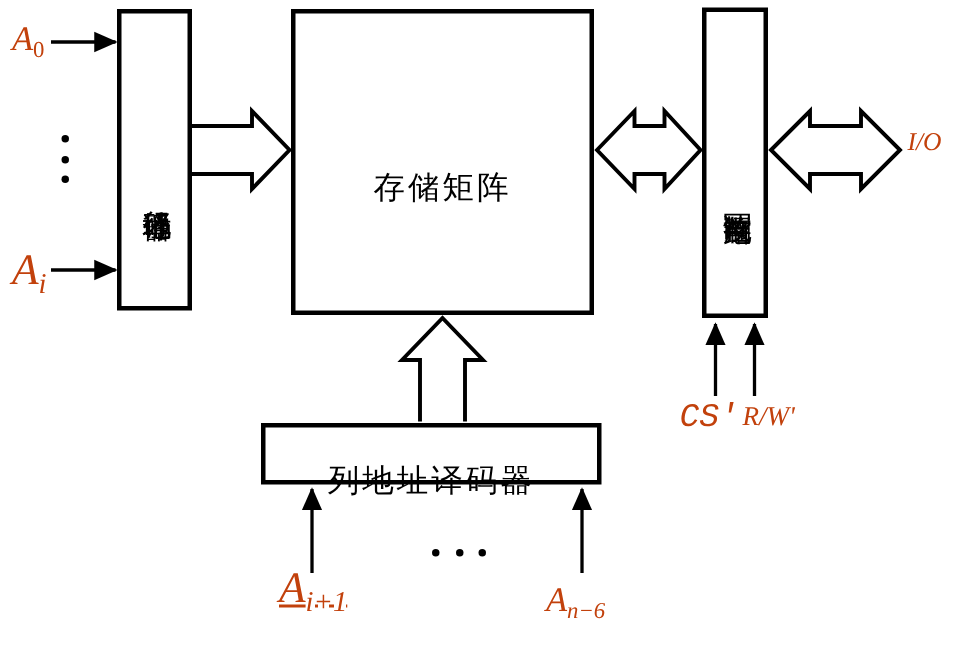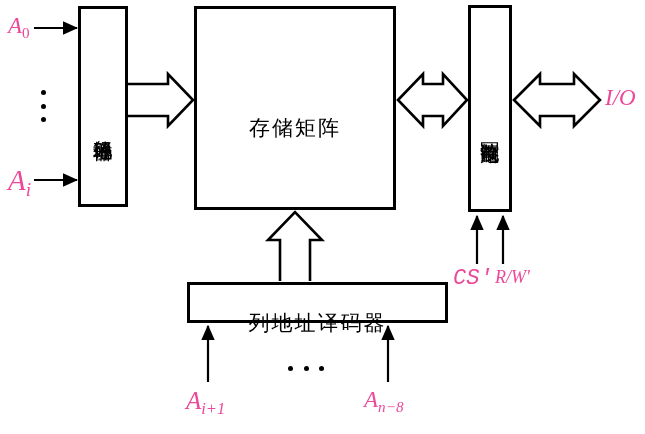--- a/index.html
+++ b/index.html
@@ -26,21 +26,21 @@
   .block {
     position: absolute;
     box-sizing: border-box;
     border: 3px solid #000;
     background: #fff;
     display: flex;
     align-items: center;
     justify-content: center;
   }
   .block-label {
-    font-family: Liberation Sans, sans-serif;
+    font-family: Liberation Mono, monospace;
     color: #000;
     line-height: 1.02;
     text-align: right;
     white-space: pre;
     margin-top: 40px;
   }
   
   .vert .block-label {
     writing-mode: vertical-rl;
     text-orientation: upright;
@@ -52,49 +52,49 @@
   #row-decoder .block-label { font-size: 19px; letter-spacing: 0.5px; }
   #memory-matrix {
     left: 194px; top: 6px; width: 202px; height: 204px;
   }
   #memory-matrix .block-label { font-size: 21px; letter-spacing: 2px; }
   #rw-control {
     left: 468px; top: 5px; width: 44px; height: 207px;
   }
   #rw-control .block-label { font-size: 19px; letter-spacing: 0.5px; }
   #col-decoder {
-    left: 187px; top: 282px; width: 261px; height: 41px;
+    left: 174px; top: 282px; width: 227px; height: 41px;
   }
   #col-decoder .block-label { font-size: 21px; letter-spacing: 2px; }
 
   
   .mlabel {
     position: absolute;
     font-family: "Liberation Serif", "DejaVu Serif", serif;
     font-style: italic;
-    color: #ec4899;
+    color: #c2410c;
     white-space: nowrap;
     line-height: 1;
   }
   .mlabel .sub {
     font-size: 0.66em;
     vertical-align: -0.32em;
     font-style: italic;
     letter-spacing: 0;
   }
   .mlabel .sub-up {
     font-size: 0.66em;
     vertical-align: -0.32em;
     font-style: normal;
   }
   #label-a0   { left: 8px;  top: 14px;  font-size: 23px; }
   #label-ai   { left: 8px;  top: 166px; font-size: 29px; }
-  #label-ai1  { left: 186px; top: 388px; font-size: 25px; }
+  #label-ai1  { left: 186px; top: 378px; font-size: 29px; text-decoration: underline; }
   #label-an1  { left: 364px; top: 388px; font-size: 23px; }
-  #label-io   { left: 605px; top: 86px;  font-size: 23px; }
+  #label-io   { left: 605px; top: 86px;  font-size: 17px; }
   #label-cs   { left: 453px; top: 268px; font-size: 22px; font-family: Liberation Mono, monospace; }
   #label-rw   { left: 495px; top: 268px; font-size: 18px; }
 
   
   .dots {
     position: absolute;
     display: flex;
     align-items: center;
     justify-content: center;
   }
@@ -163,21 +163,21 @@
   <div class="block" id="col-decoder">
     <span class="block-label">列地址译码器</span>
   </div>
 
   <div class="mlabel" id="label-a0"><span>A</span><span class="sub-up">0</span></div>
 
   <div class="mlabel" id="label-ai"><span>A</span><span class="sub">i</span></div>
 
   <div class="mlabel" id="label-ai1"><span>A</span><span class="sub">i+1</span></div>
 
-  <div class="mlabel" id="label-an1"><span>A</span><span class="sub">n−8</span></div>
+  <div class="mlabel" id="label-an1"><span>A</span><span class="sub">n−6</span></div>
 
   <div class="mlabel" id="label-io">I/O</div>
 
   <div class="mlabel" id="label-cs">CS'</div>
 
   <div class="mlabel" id="label-rw">R/W'</div>
 
   <div class="dots" id="dots-vertical">
     <span class="dot"></span>
     <span class="dot"></span>

